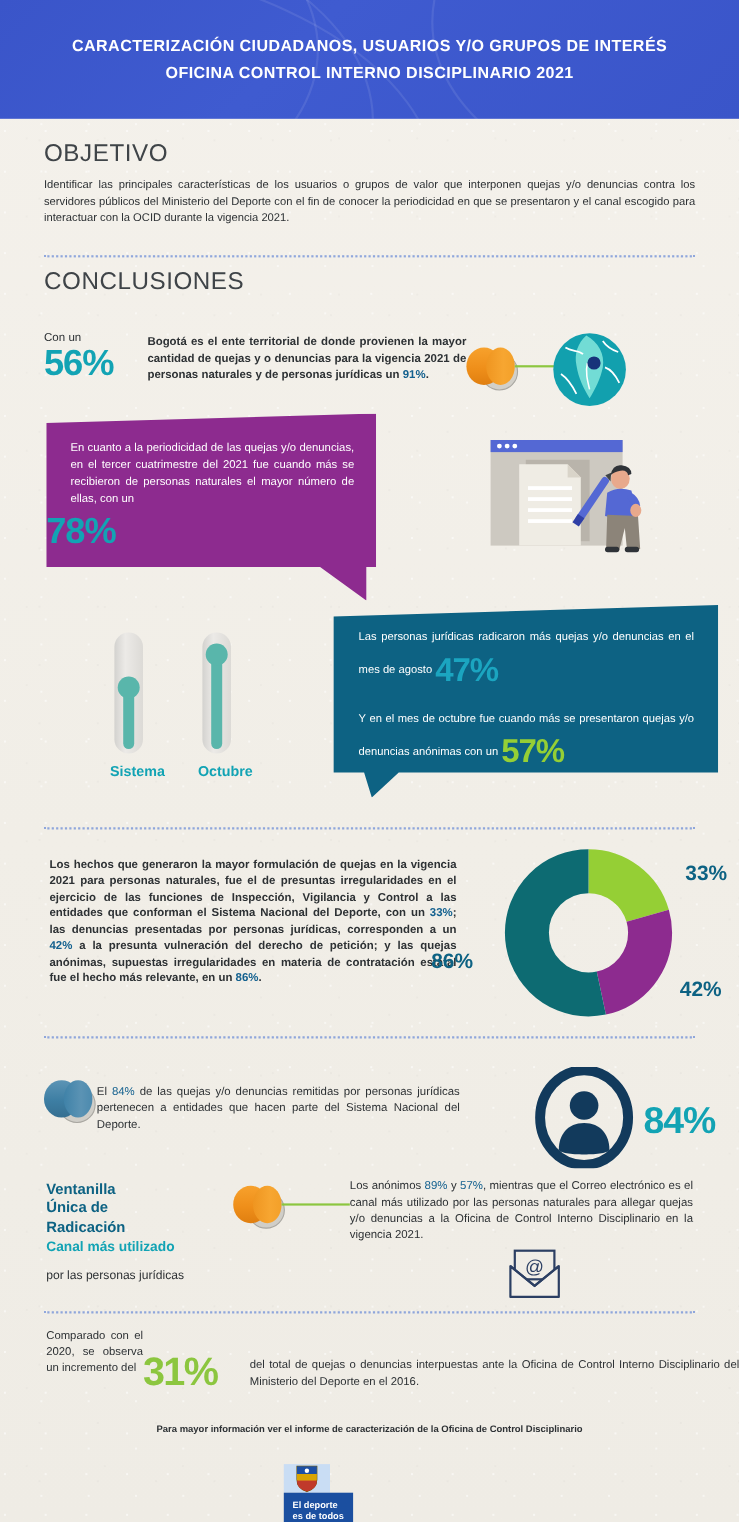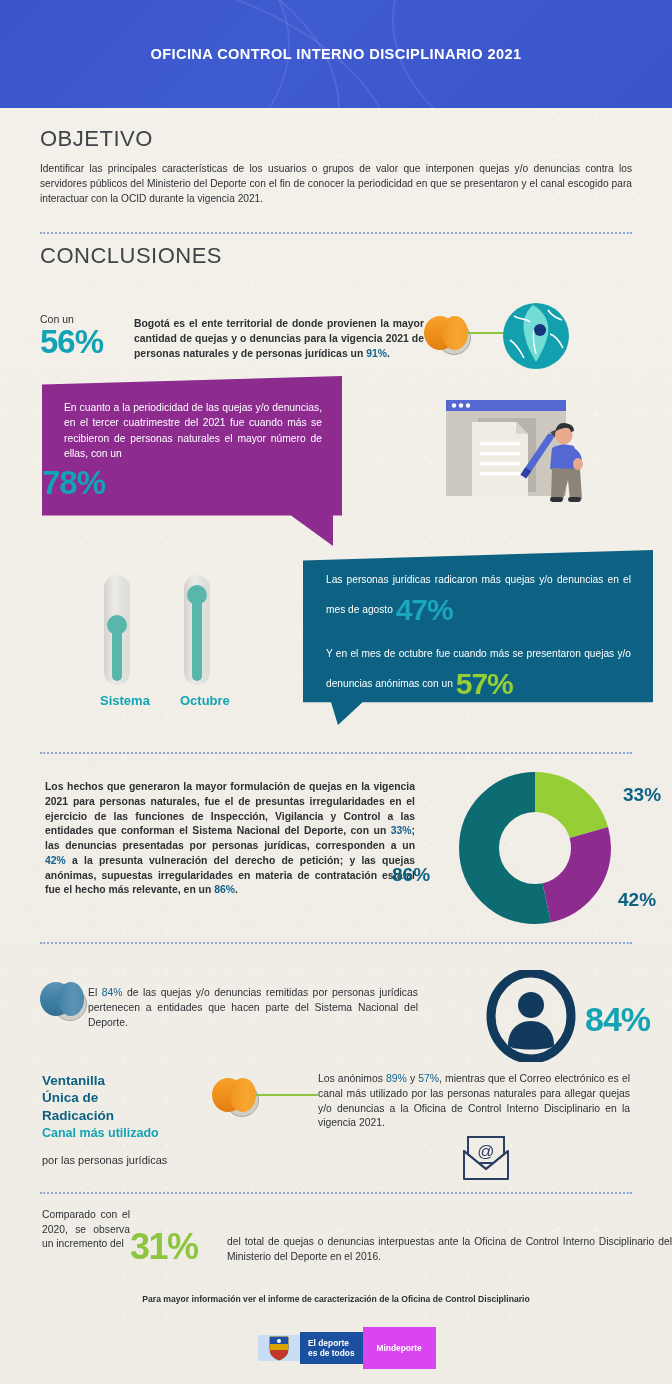--- a/index.html
+++ b/index.html
@@ -79,21 +79,21 @@
   }
 
   
   #objetivo { position: absolute; left: 0; top: 126px; width: 672px; }
   #objetivo .section-title { margin-bottom: 10px; }
   #objetivo .body-text { font-weight: normal; font-size: 10.2px; line-height: 1.45; }
 
   
   #conclusiones-title { position: absolute; left: 40px; top: 243px; }
 
-  .row-56 { position: absolute; left: 40px; top: 313px; width: 592px; display: flex; }
+  .row-56 { position: absolute; left: 40px; top: 301px; width: 592px; display: flex; }
   .conun { width: 90px; flex: none; }
   .conun .small { font-size: 10.5px; color: #2d3134; }
   .big-num {
     font-size: 33px; font-weight: bold; color: #12a3b4;
     line-height: 1.05; letter-spacing: -1px;
   }
   .row-56 .txt { width: 290px; margin-left: 4px; padding-top: 4px; }
 
   
   .pin { position: relative; }
@@ -203,38 +203,39 @@
   .row31 .left { position: absolute; left: 0; top: 0; width: 88px; font-size: 10.3px; color: #2d3134; line-height: 1.42; text-align: justify; }
   .row31 .num { position: absolute; left: 88px; top: 18px; font-size: 36px; font-weight: bold; color: #8cc63f; letter-spacing: -1.5px; }
   .row31 .right { position: absolute; left: 185px; top: 27px; width: 445px; font-size: 10.3px; color: #2d3134; line-height: 1.42; text-align: justify; }
 
   .footnote {
     position: absolute; left: 0; top: 1294px; width: 672px;
     text-align: center; font-size: 8.6px; font-weight: bold; color: #2d3134;
   }
 
   
-  .logo { position: absolute; left: 258px; top: 1331px; display: flex; align-items: center; height: 34px; }
+  .logo { position: absolute; left: 258px; top: 1331px; display: flex; align-items: flex-start; height: 34px; flex-direction: column; }
   .logo .seal { width: 42px; background: #c9ddf4; display: flex; align-items: center; justify-content: center; }
   .logo .mid { background: #1b4fa0; color: #fff; font-size: 8.4px; font-weight: bold;
                padding: 6px 8px; line-height: 1.22; display: flex; flex-direction: column; justify-content: center; }
   .logo .right { background: #d946ef; color: #fff; font-size: 8.4px; font-weight: bold;
                  padding: 16px 14px; display: flex; align-items: center; }
 </style>
 </head>
 <body>
 
 <div class="paper"></div>
 
 <div class="header">
   <div class="swoosh sw1"></div>
   <div class="swoosh sw2"></div>
   <div class="swoosh sw3"></div>
   <div class="swoosh sw4"></div>
   <div class="header-inner">
+    <div class="h-line">CARACTERIZACIÓN CIUDADANOS, USUARIOS Y/O GRUPOS DE INTERÉS</div>
     <div class="h-line">OFICINA CONTROL INTERNO DISCIPLINARIO 2021</div>
   </div>
 </div>
 
 <div id="objetivo" class="content">
   <div class="section-title">OBJETIVO</div>
   <div class="body-text">Identificar las principales características de los usuarios o grupos de valor que interponen quejas y/o denuncias contra los servidores públicos del Ministerio del Deporte con el fin de conocer la periodicidad en que se presentaron y el canal escogido para interactuar con la OCID durante la vigencia 2021.</div>
 </div>
 
 <hr class="divider" style="position:absolute;left:40px;top:232px;width:592px;">

